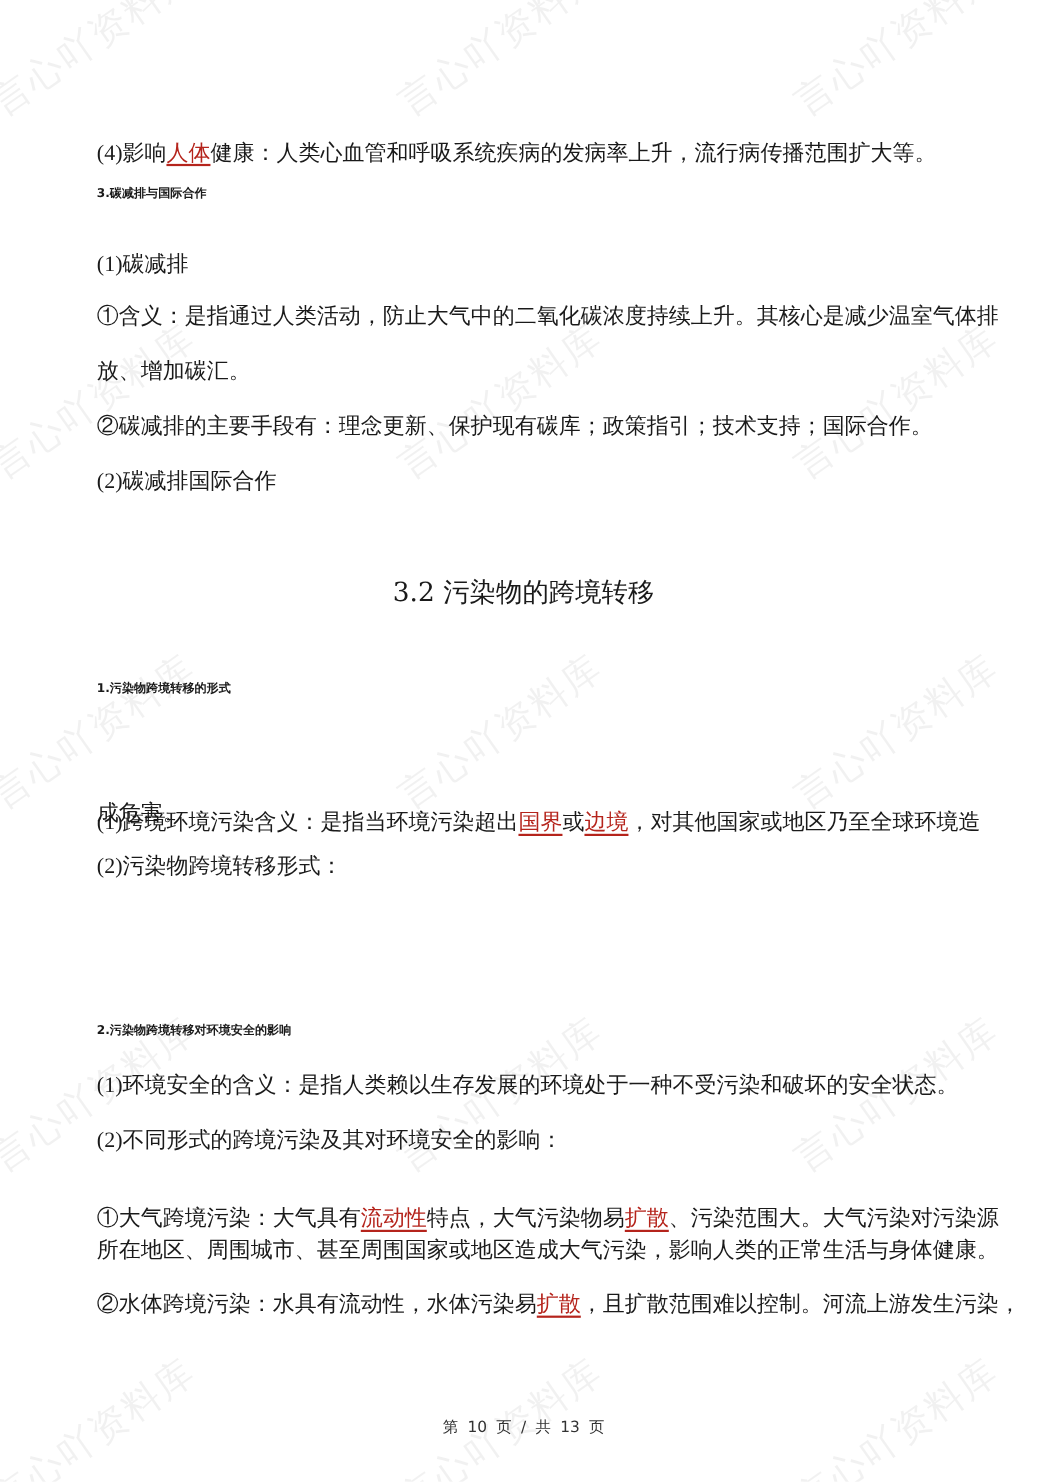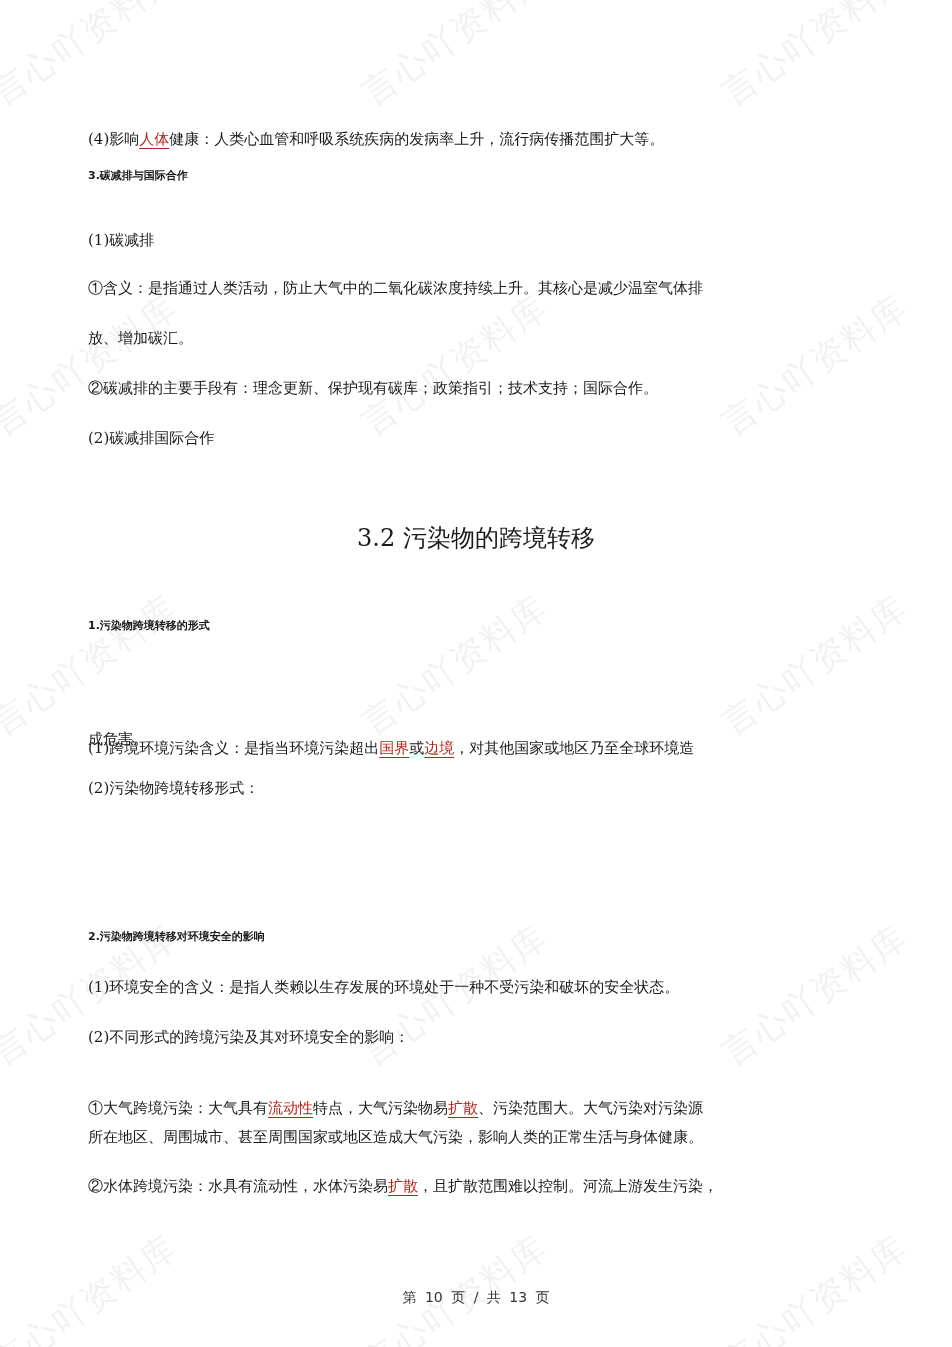--- a/index.html
+++ b/index.html
@@ -3,21 +3,21 @@
 <meta charset="utf-8">
 <style>
   html, body { margin: 0; padding: 0; background: #ffffff; }
   body { width: 952px; height: 1347px; position: relative; overflow: hidden;
          font-family: "DejaVu Serif", "Liberation Serif", serif; color: #1a1a1a; }
   .watermarks { position: absolute; inset: 0; pointer-events: none; z-index: 0; }
   .wm { position: absolute; font-family: "DejaVu Sans", sans-serif; font-size: 34px;
         color: rgba(0,0,0,0.055); transform: rotate(-35deg); transform-origin: left bottom;
         white-space: nowrap; letter-spacing: 2px; }
   .page { position: absolute; inset: 0; z-index: 1; }
-  .line { position: absolute; left: 88px; font-size: 15px; line-height: 24px; white-space: nowrap; }
+  .line { position: absolute; left: 88px; font-size: 20px; line-height: 24px; white-space: nowrap; font-family: Liberation Serif, serif; }
   .h-sub { font-family: "DejaVu Sans", "Liberation Sans", sans-serif; font-weight: bold; font-size: 11px; }
   .title { position: absolute; left: 0; width: 952px; text-align: center; font-size: 24px; font-weight: normal; }
   .hl { color: #b5241c; text-decoration: underline; text-decoration-color: #b5241c; text-underline-offset: 4px; }
   .footer { position: absolute; top: 1245px; left: 0; width: 952px; text-align: center;
             font-family: "DejaVu Sans", "Liberation Sans", sans-serif; font-size: 14px; color: #333; word-spacing: 4px; margin-top: 44px; }
 </style>
 </head>
 <body>
 
 <div class="watermarks">

